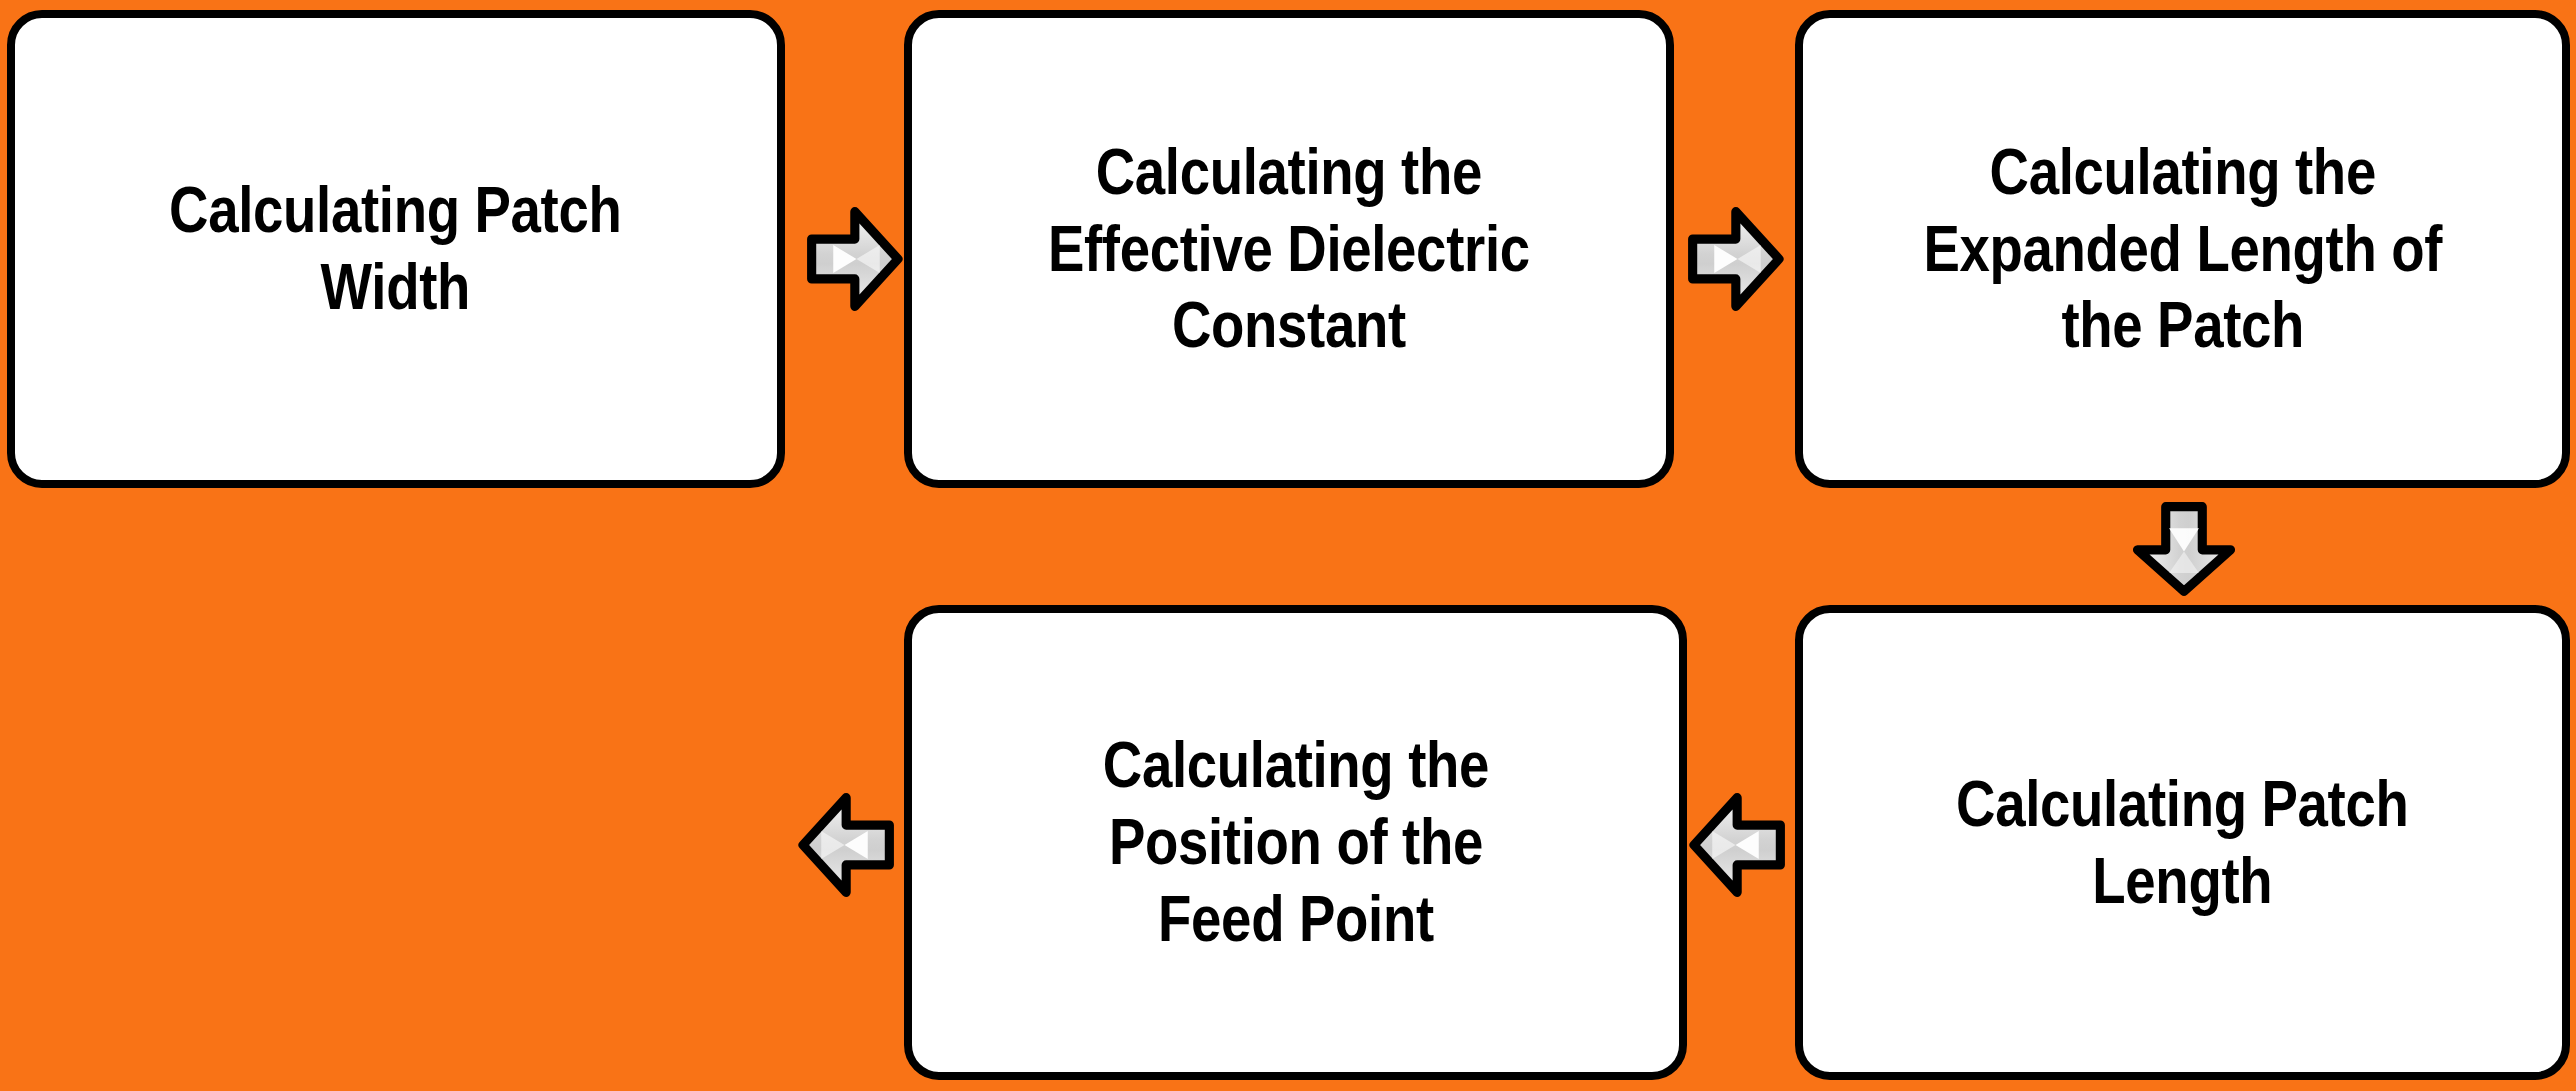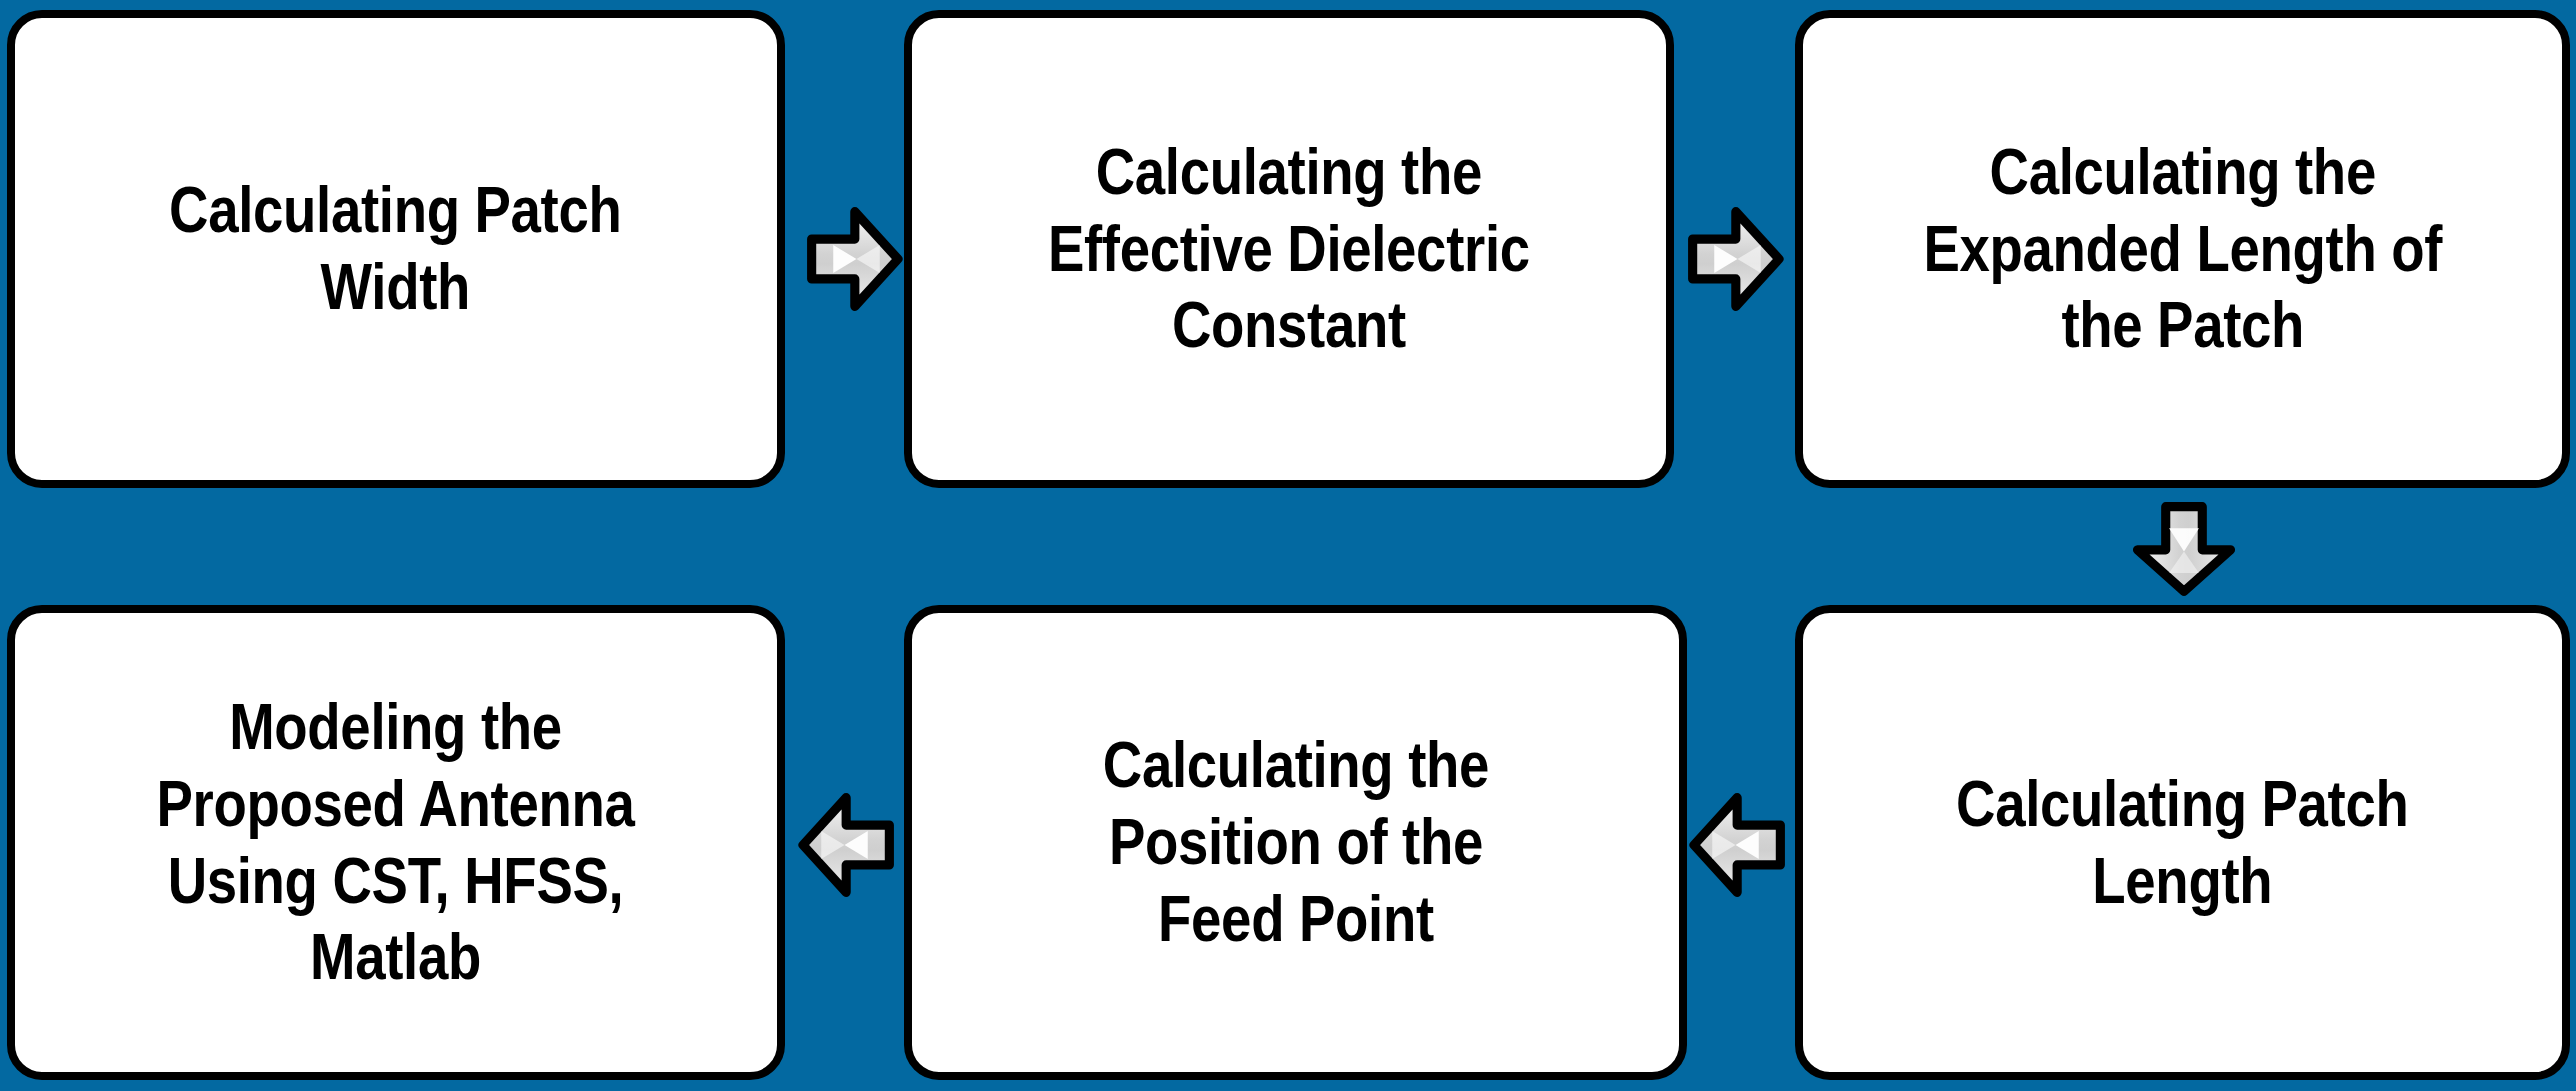--- a/index.html
+++ b/index.html
@@ -4,21 +4,21 @@
 <style>
   html, body {
     margin: 0;
     padding: 0;
     background: #ffffff;
   }
   #canvas {
     position: relative;
     width: 2576px;
     height: 1091px;
-    background: #0369a1;
+    background: #f97316;
     overflow: hidden;
     font-family: "Liberation Sans", "DejaVu Sans", sans-serif;
   }
   .node {
     position: absolute;
     box-sizing: border-box;
     background: #ffffff;
     border: 8.3px solid #000000;
     border-radius: 35px;
     display: flex;
@@ -120,26 +120,20 @@
           <stop offset="55%" stop-color="#cfcfcf"></stop>
           <stop offset="100%" stop-color="#efefef"></stop>
         </linearGradient>
       </defs>
       <path d="M 44 8 L 88 8 L 88 60 L 122 60 L 66 110 L 10 60 L 44 60 Z" fill="url(#gD1)" stroke="#000000" stroke-width="11" stroke-linejoin="round"></path>
       <path d="M 48 34 L 66 62 L 84 34 Z" fill="#ffffff" opacity="0.92"></path>
       <path d="M 48 88 L 66 62 L 84 88 Z" fill="#ffffff" opacity="0.45"></path>
     </svg>
   </span>
 
-  <div class="node" id="node-4">
-    <div class="node-label">Modeling the
-Proposed Antenna
-Using CST, HFSS,
-Matlab</div>
-  </div>
 
   <span class="arrow" id="arrow-5">
     <svg viewBox="0 0 118 130" width="98" height="108" aria-hidden="true">
       <defs>
         <linearGradient id="gL2" x1="0" y1="0" x2="0" y2="1">
           <stop offset="0%" stop-color="#f7f7f7"></stop>
           <stop offset="45%" stop-color="#d2d2d2"></stop>
           <stop offset="55%" stop-color="#cfcfcf"></stop>
           <stop offset="100%" stop-color="#efefef"></stop>
         </linearGradient>

